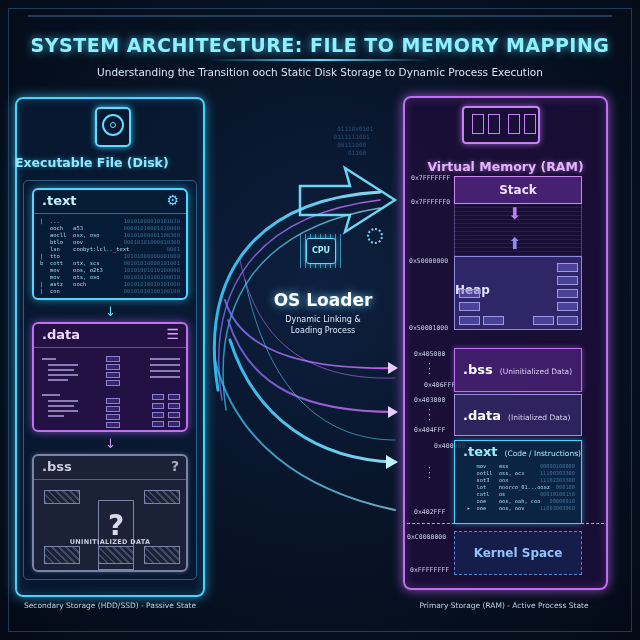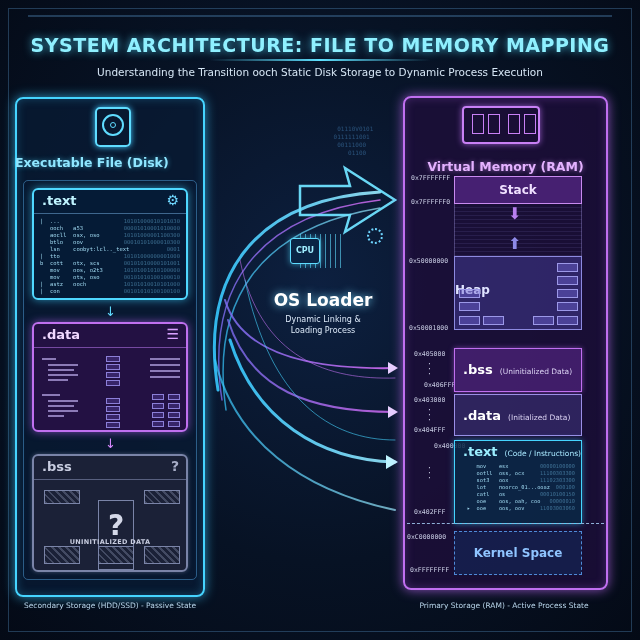--- a/index.html
+++ b/index.html
@@ -95,21 +95,21 @@
   .seg-title small { font-size: 7.5px; font-weight: normal; color:#dcd4f4; margin-left: 7px; }
   .seg-text .seg-title { top: 3px; color:#9beeff; }
   .seg-text .seg-title small { color:#a8e8ff; }
   .seg-code { position:absolute; left:12px; top:22px; right:6px; font-family:"DejaVu Sans Mono", monospace; font-size: 5.3px; line-height: 7px; color:#9fd8f0; white-space: pre; }
   .seg-code .bin { color: rgba(100,170,210,0.55); float:right; }
   .dash-line { left: 407px; top: 523px; width: 197px; border-top: 1.5px dashed #8fb0d8; }
   .kernel-box { left: 454px; top: 531px; width: 128px; height: 44px; border: 1.5px dashed #4f8ad8; background: rgba(20,40,90,0.6); text-align:center; font-size:12px; font-weight:bold; color:#8fc4ff; line-height: 42px; }
 
   
   .os-loader-group { left: 268px; top: 232px; width: 110px; }
-  .cpu { position:absolute; left: 22px; top: 6px; width: 30px; height: 26px; border: 1.5px solid #5fdcff; border-radius: 3px; text-align:center; font-size: 8px; font-weight:bold; color:#9feeff; line-height: 23px; box-shadow: 0 0 6px rgba(80,220,255,0.6); }
+  .cpu { position:absolute; left: 38px; top: 6px; width: 30px; height: 26px; border: 1.5px solid #5fdcff; border-radius: 3px; text-align:center; font-size: 8px; font-weight:bold; color:#9feeff; line-height: 23px; box-shadow: 0 0 6px rgba(80,220,255,0.6); }
   .cpu-pins-h { position:absolute; left: 32px; top: 2px; width: 42px; height: 34px;
     background: repeating-linear-gradient(90deg, #5fdcff 0 1px, transparent 1px 5px); opacity: 0.6; z-index:-1; }
   .os-title { left: 252px; top: 290px; width: 142px; text-align:center; font-size: 17px; font-weight:bold; color:#ffffff; text-shadow: 0 0 8px rgba(120,220,255,0.9); }
   .os-sub { left: 252px; top: 314px; width: 142px; text-align:center; font-size: 8px; color:#dbe8f8; line-height: 11px; }
   .gear-badge { left: 367px; top: 228px; width: 16px; height: 16px; border-radius:50%; border:2px dotted #6fd6ff; }
   svg.flows { position:absolute; left:0; top:0; }
   .bin-rain { position:absolute; font-family:"DejaVu Sans Mono", monospace; font-size: 6px; color: rgba(80,150,210,0.45); line-height: 8px; white-space: pre; }
 </style>
 </head>
 <body>

